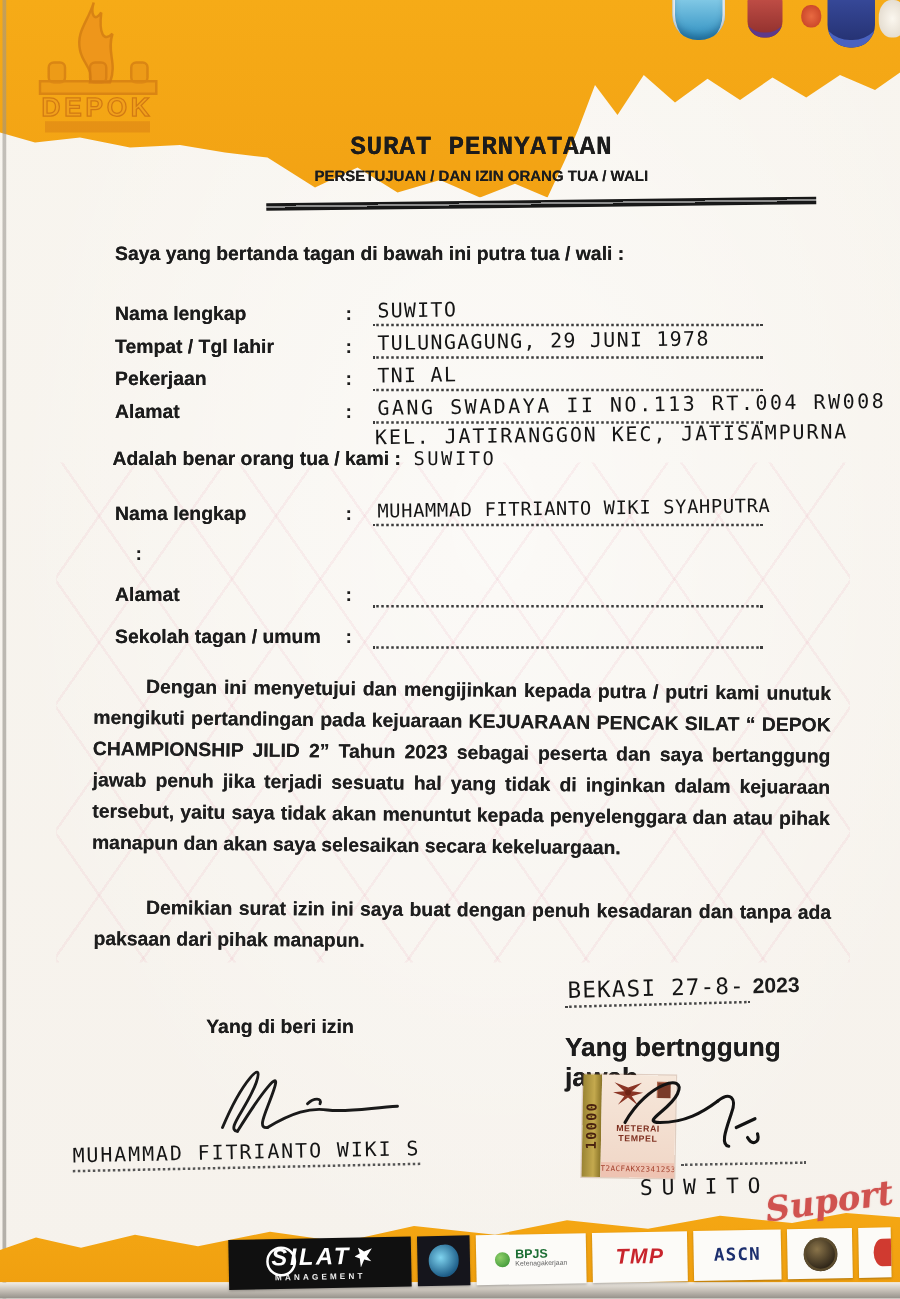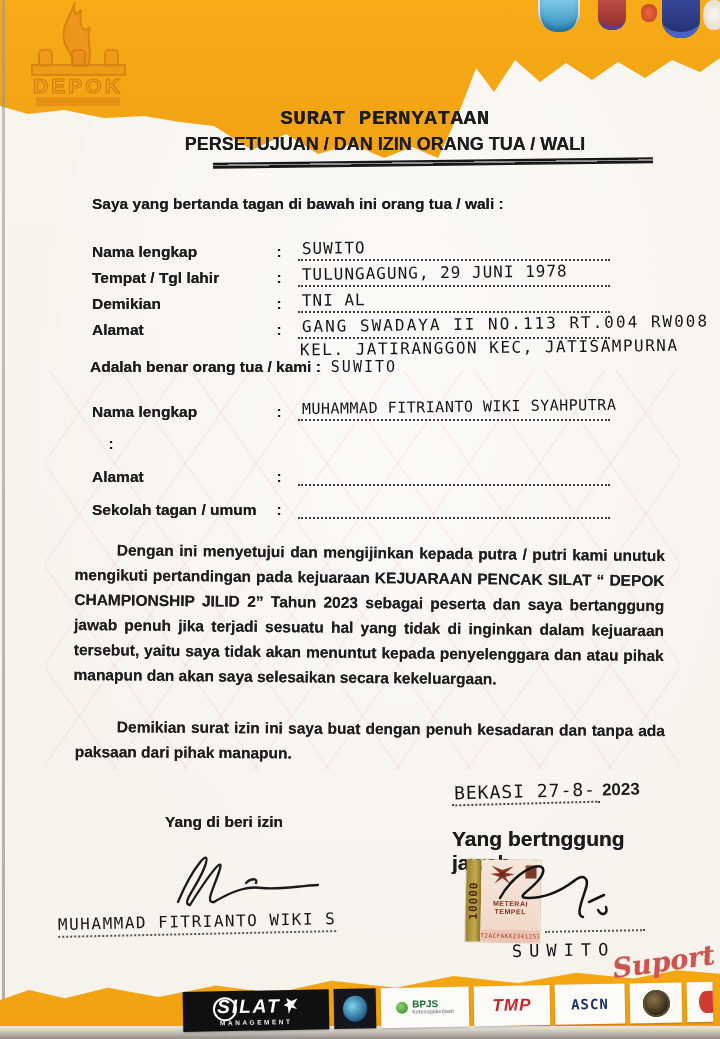--- a/index.html
+++ b/index.html
@@ -32,21 +32,21 @@
   .i-blue{left:538px;top:-6px;width:42px;height:38px;border-radius:6px 6px 20px 20px;
     background:linear-gradient(180deg,#8fd2ec,#2e8fc0);box-shadow:inset 0 -4px 6px rgba(0,40,80,.35), inset 8px 0 0 -6px #fff, inset -8px 0 0 -6px #fff;}
   .i-redcrest{left:598px;top:-4px;width:28px;height:34px;border-radius:5px 5px 13px 13px;
     background:linear-gradient(180deg,#c45048,#8f2f2c);box-shadow:inset 0 -8px 0 -4px #5d3a8c;}
   .i-reddot{left:641px;top:4px;width:16px;height:18px;border-radius:45%;background:radial-gradient(#e86a42,#c23c22);}
   .i-navy{left:662px;top:-8px;width:38px;height:46px;border-radius:8px 8px 18px 18px;
     background:linear-gradient(180deg,#3a4da0,#232f6e);box-shadow:inset 0 -12px 0 -6px #4a63c0;}
   .i-white{left:703px;top:0;width:22px;height:30px;border-radius:45%;background:radial-gradient(#fbf7ef,#ddd4c6);}
   
   .title{left:150px;top:107px;width:470px;text-align:center;font-size:21px;font-weight:bold;letter-spacing:.5px;text-shadow:0 0 .5px #222;font-family:Liberation Mono, monospace;}
-  .subtitle{left:150px;top:134px;width:470px;text-align:center;font-size:18px;font-weight:bold;text-shadow:0 0 .4px #333;}
+  .subtitle{left:150px;top:134px;width:470px;text-align:center;font-size:12px;font-weight:bold;text-shadow:0 0 .4px #333;}
   .rule{left:213px;top:160px;width:440px;height:6px;transform:rotate(-.7deg);
     background:linear-gradient(#181818 0 2px,#8d8d8d 2px 3.5px,#181818 3.5px 6px);}
   .intro{left:92px;top:195px;font-size:15.5px;font-weight:bold;text-shadow:0 0 .4px #333;}
   
   .frow{left:92px;width:622px;height:25px;display:flex;align-items:flex-end;}
   .flabel{width:168px;font-size:15.5px;font-weight:bold;text-shadow:0 0 .4px #333;}
   .fcolon{width:38px;text-align:center;font-size:15.5px;font-weight:bold;}
   .fvalue{width:312px;border-bottom:2px dotted #3c3c3c;position:relative;height:100%;}
   .hw{font-family:"DejaVu Sans Mono",monospace;color:#151515;white-space:nowrap;}
   .fvalue .hw{position:absolute;left:4px;bottom:1px;font-size:16px;letter-spacing:1px;
@@ -144,38 +144,38 @@
     <div class="icon i-navy"></div>
     <div class="icon i-white"></div>
   </div>
 
   <div class="abs edge-line"></div>
 
   <div class="abs title">SURAT PERNYATAAN</div>
   <div class="abs subtitle">PERSETUJUAN / DAN IZIN ORANG TUA / WALI</div>
   <div class="abs rule"></div>
 
-  <div class="abs intro">Saya yang bertanda tagan di bawah ini orang tua / wali :</div>
+  <div class="abs intro">Saya yang bertanda tagan di bawah ini putra tua / wali :</div>
 
   <div class="abs frow" style="top:236px">
     <span class="flabel">Nama lengkap</span>
     <span class="fcolon">:</span>
     <span class="fvalue">
         <span class="hw">SUWITO</span>
       </span>
   </div>
   <div class="abs frow" style="top:262px">
     <span class="flabel">Tempat / Tgl lahir</span>
     <span class="fcolon">:</span>
     <span class="fvalue">
         <span class="hw">TULUNGAGUNG, 29 JUNI 1978</span>
       </span>
   </div>
   <div class="abs frow" style="top:288px">
-    <span class="flabel">Demikian</span>
+    <span class="flabel">Pekerjaan</span>
     <span class="fcolon">:</span>
     <span class="fvalue">
         <span class="hw">TNI AL</span>
       </span>
   </div>
   <div class="abs frow" style="top:314px">
     <span class="flabel">Alamat</span>
     <span class="fcolon">:</span>
     <span class="fvalue">
         <span class="hw" style="letter-spacing:2px;">GANG SWADAYA II NO.113 RT.004 RW008</span>

